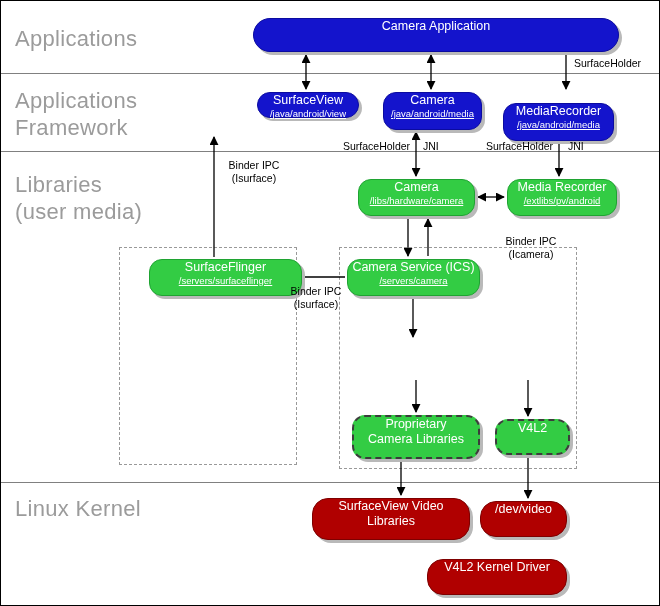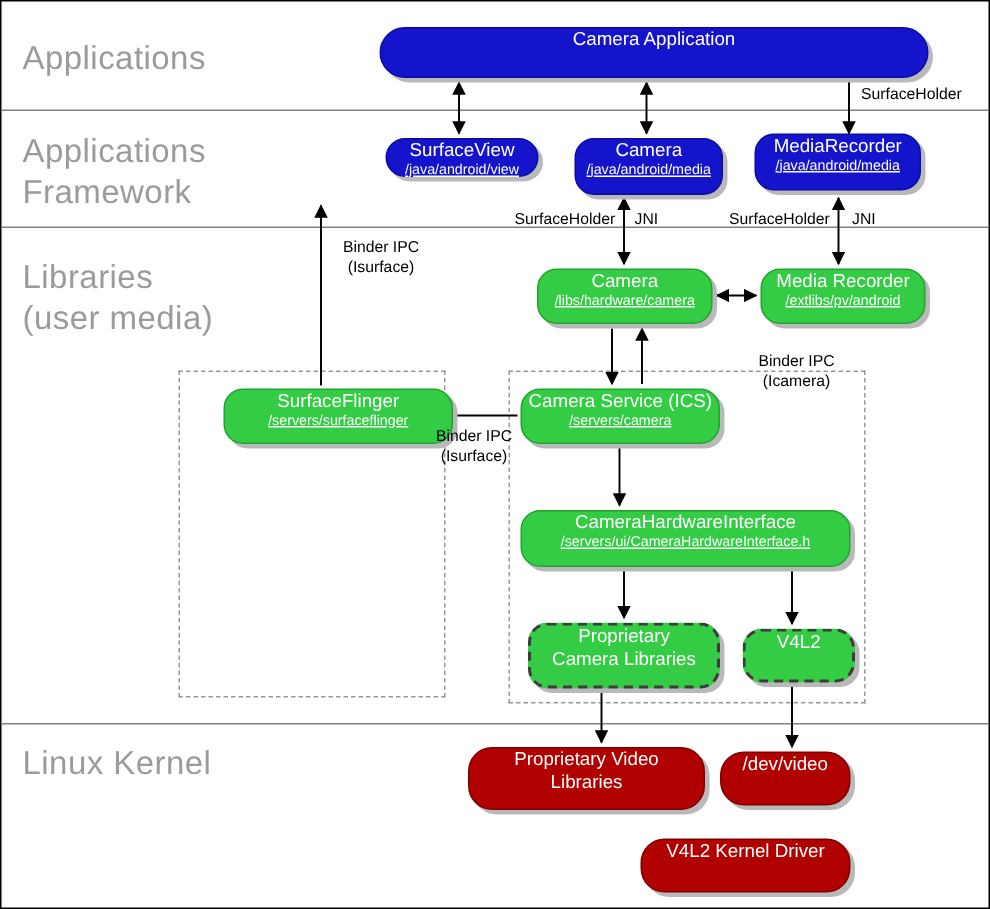--- a/index.html
+++ b/index.html
@@ -76,21 +76,21 @@
   <div class="node blue" style="left:256px; top:91px; width:102px; height:26px">
     <span class="title">SurfaceView</span>
     <span class="subtitle">/java/android/view</span>
   </div>
 
   <div class="node blue" style="left:382px; top:91px; width:99px; height:38px">
     <span class="title">Camera</span>
     <span class="subtitle">/java/android/media</span>
   </div>
 
-  <div class="node blue" style="left:502px; top:88px; width:111px; height:38px">
+  <div class="node blue" style="left:502px; top:102px; width:111px; height:38px">
     <span class="title">MediaRecorder</span>
     <span class="subtitle">/java/android/media</span>
   </div>
 
   <div class="node green" style="left:357px; top:178px; width:117px; height:37px">
     <span class="title">Camera</span>
     <span class="subtitle">/libs/hardware/camera</span>
   </div>
 
   <div class="node green" style="left:506px; top:178px; width:110px; height:37px">
@@ -101,35 +101,31 @@
   <div class="node green" style="left:148px; top:258px; width:153px; height:37px">
     <span class="title">SurfaceFlinger</span>
     <span class="subtitle">/servers/surfaceflinger</span>
   </div>
 
   <div class="node green" style="left:346px; top:258px; width:133px; height:37px">
     <span class="title">Camera Service (ICS)</span>
     <span class="subtitle">/servers/camera</span>
   </div>
 
-  <div class="node green" style="left:346px; top:339px; width:220px; height:38px">
-    <span class="title">CameraHardwareInterface</span>
-    <span class="subtitle">/servers/ui/CameraHardwareInterface.h</span>
-  </div>
 
   <div class="node green dashed-node wrap2" style="left:351px; top:414px; width:128px; height:44px">
     <span class="title">Proprietary Camera Libraries</span>
   </div>
 
   <div class="node green dashed-node" style="left:494px; top:418px; width:75px; height:36px">
     <span class="title">V4L2</span>
   </div>
 
   <div class="node red wrap2" style="left:311px; top:497px; width:158px; height:42px">
-    <span class="title">Proprietary Video Libraries</span>
+    <span class="title">SurfaceView Video Libraries</span>
   </div>
 
   <div class="node red" style="left:479px; top:500px; width:87px; height:36px">
     <span class="title">/dev/video</span>
   </div>
 
   <div class="node red" style="left:426px; top:558px; width:140px; height:36px">
     <span class="title">V4L2 Kernel Driver</span>
   </div>
 

